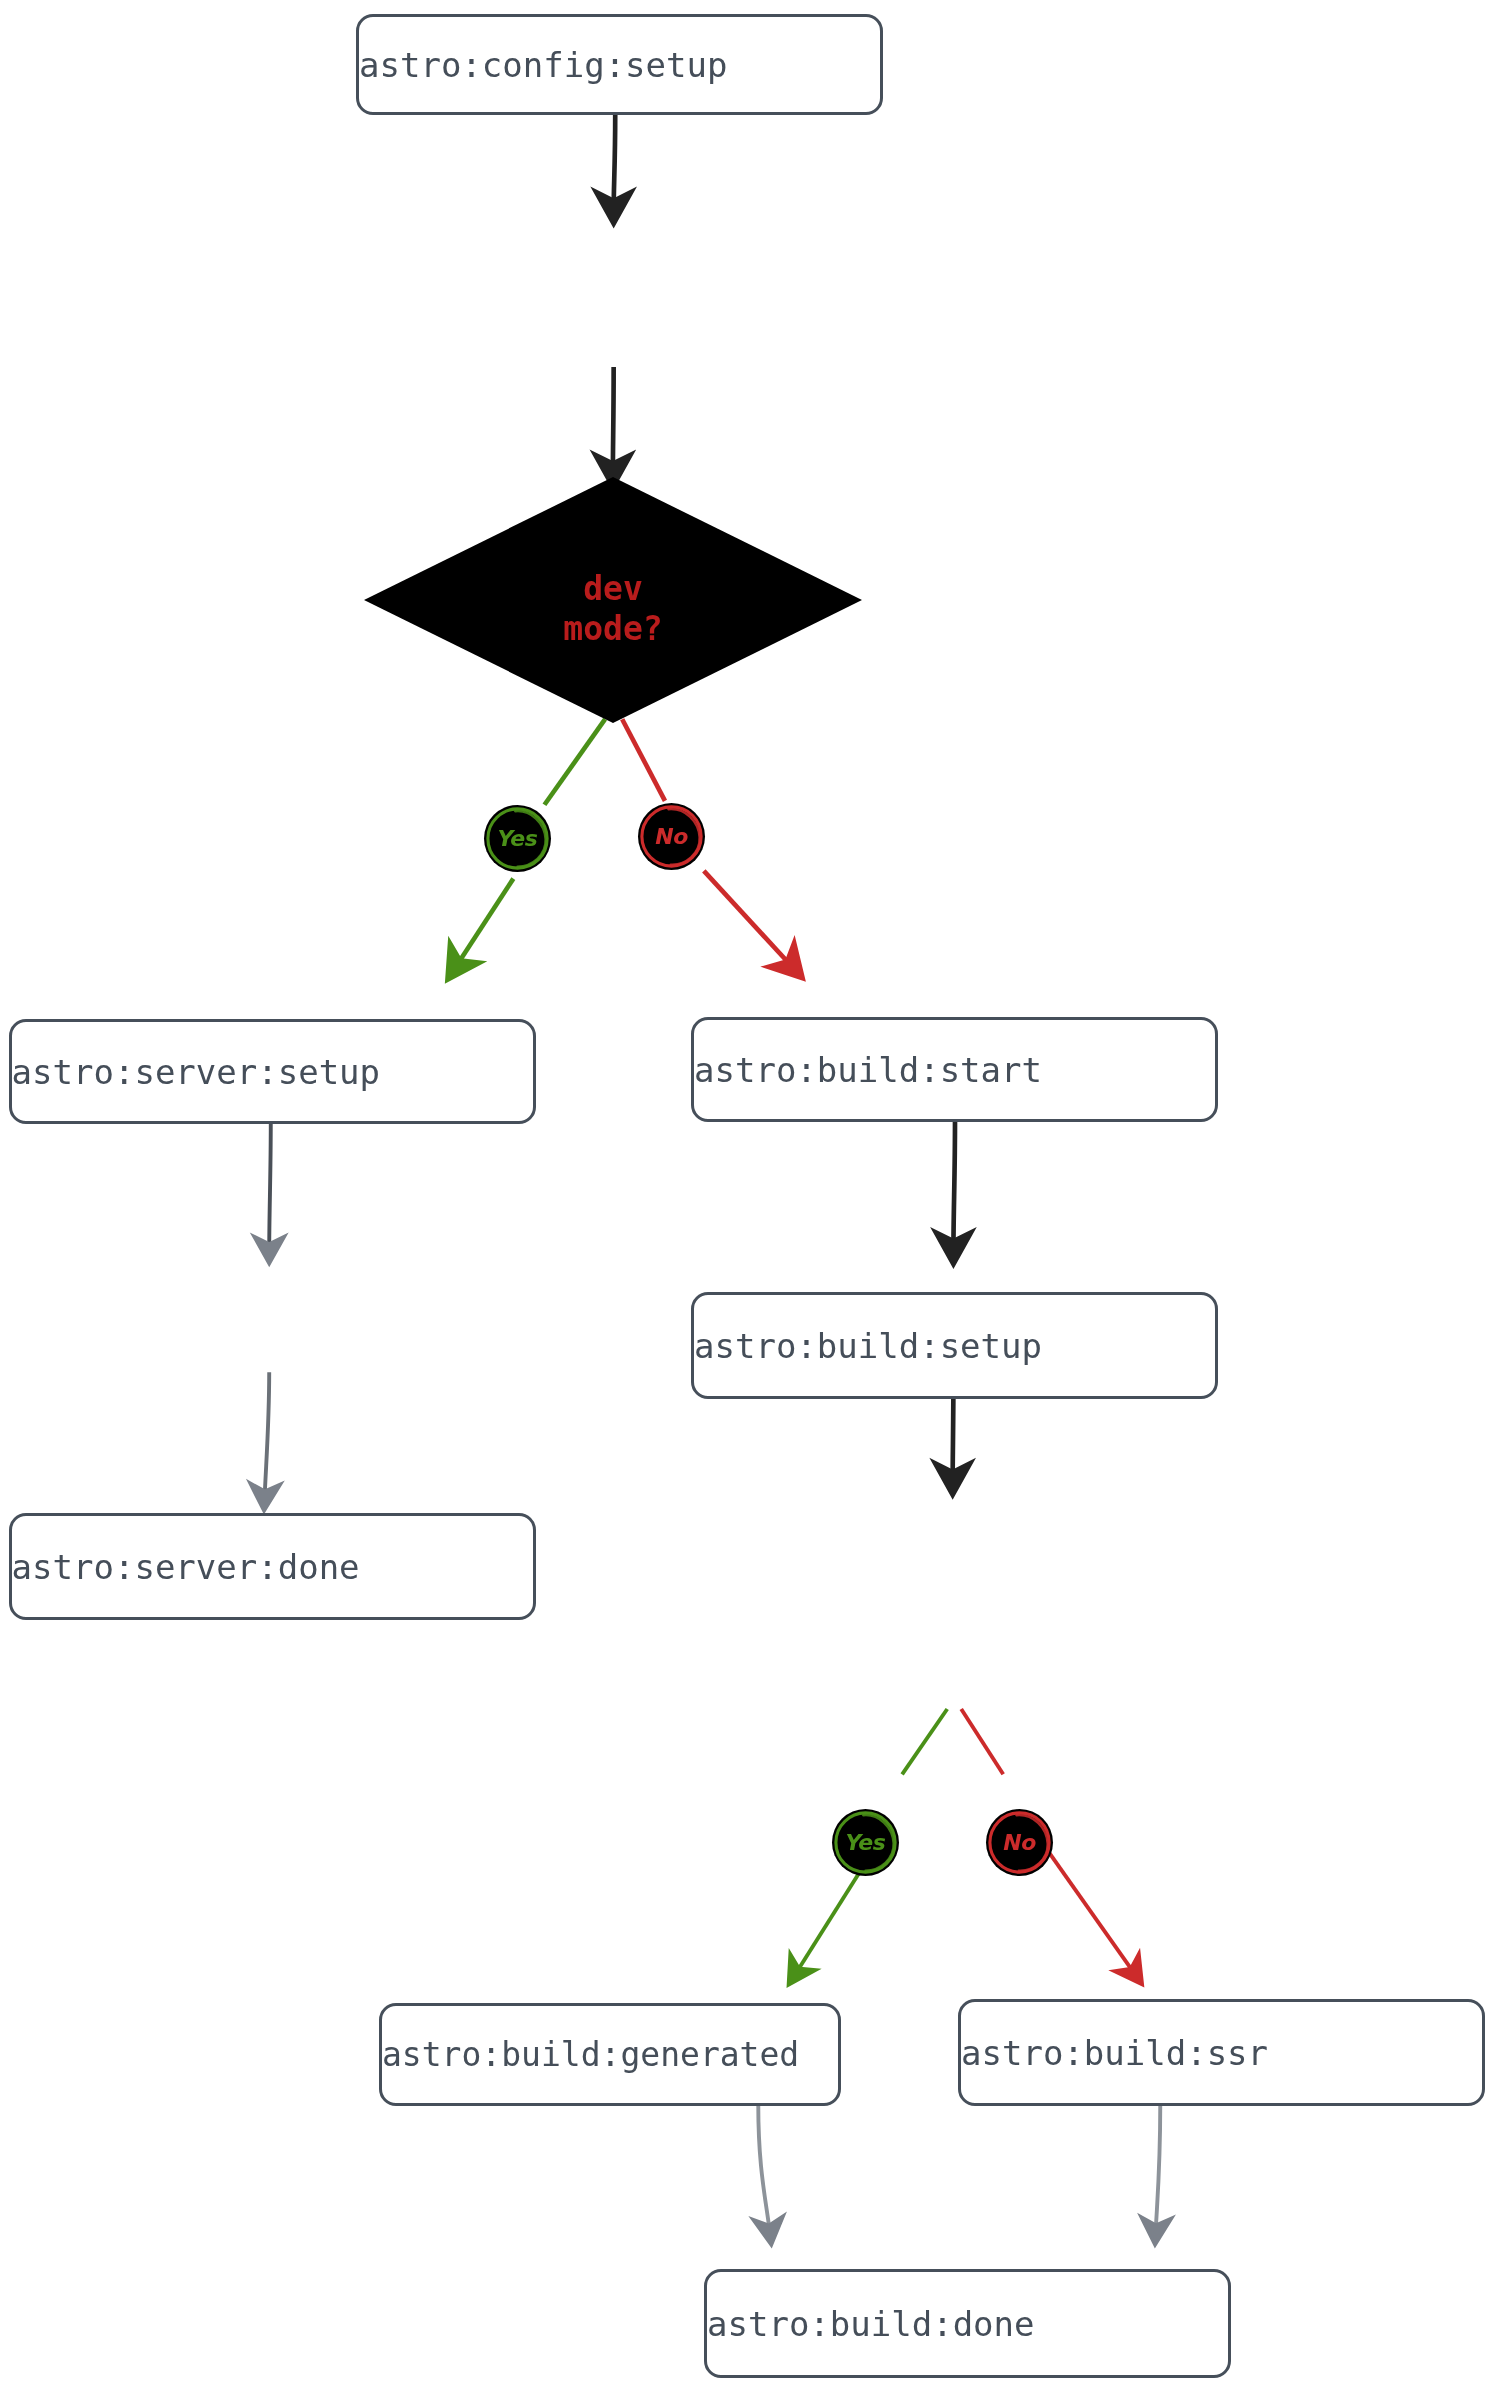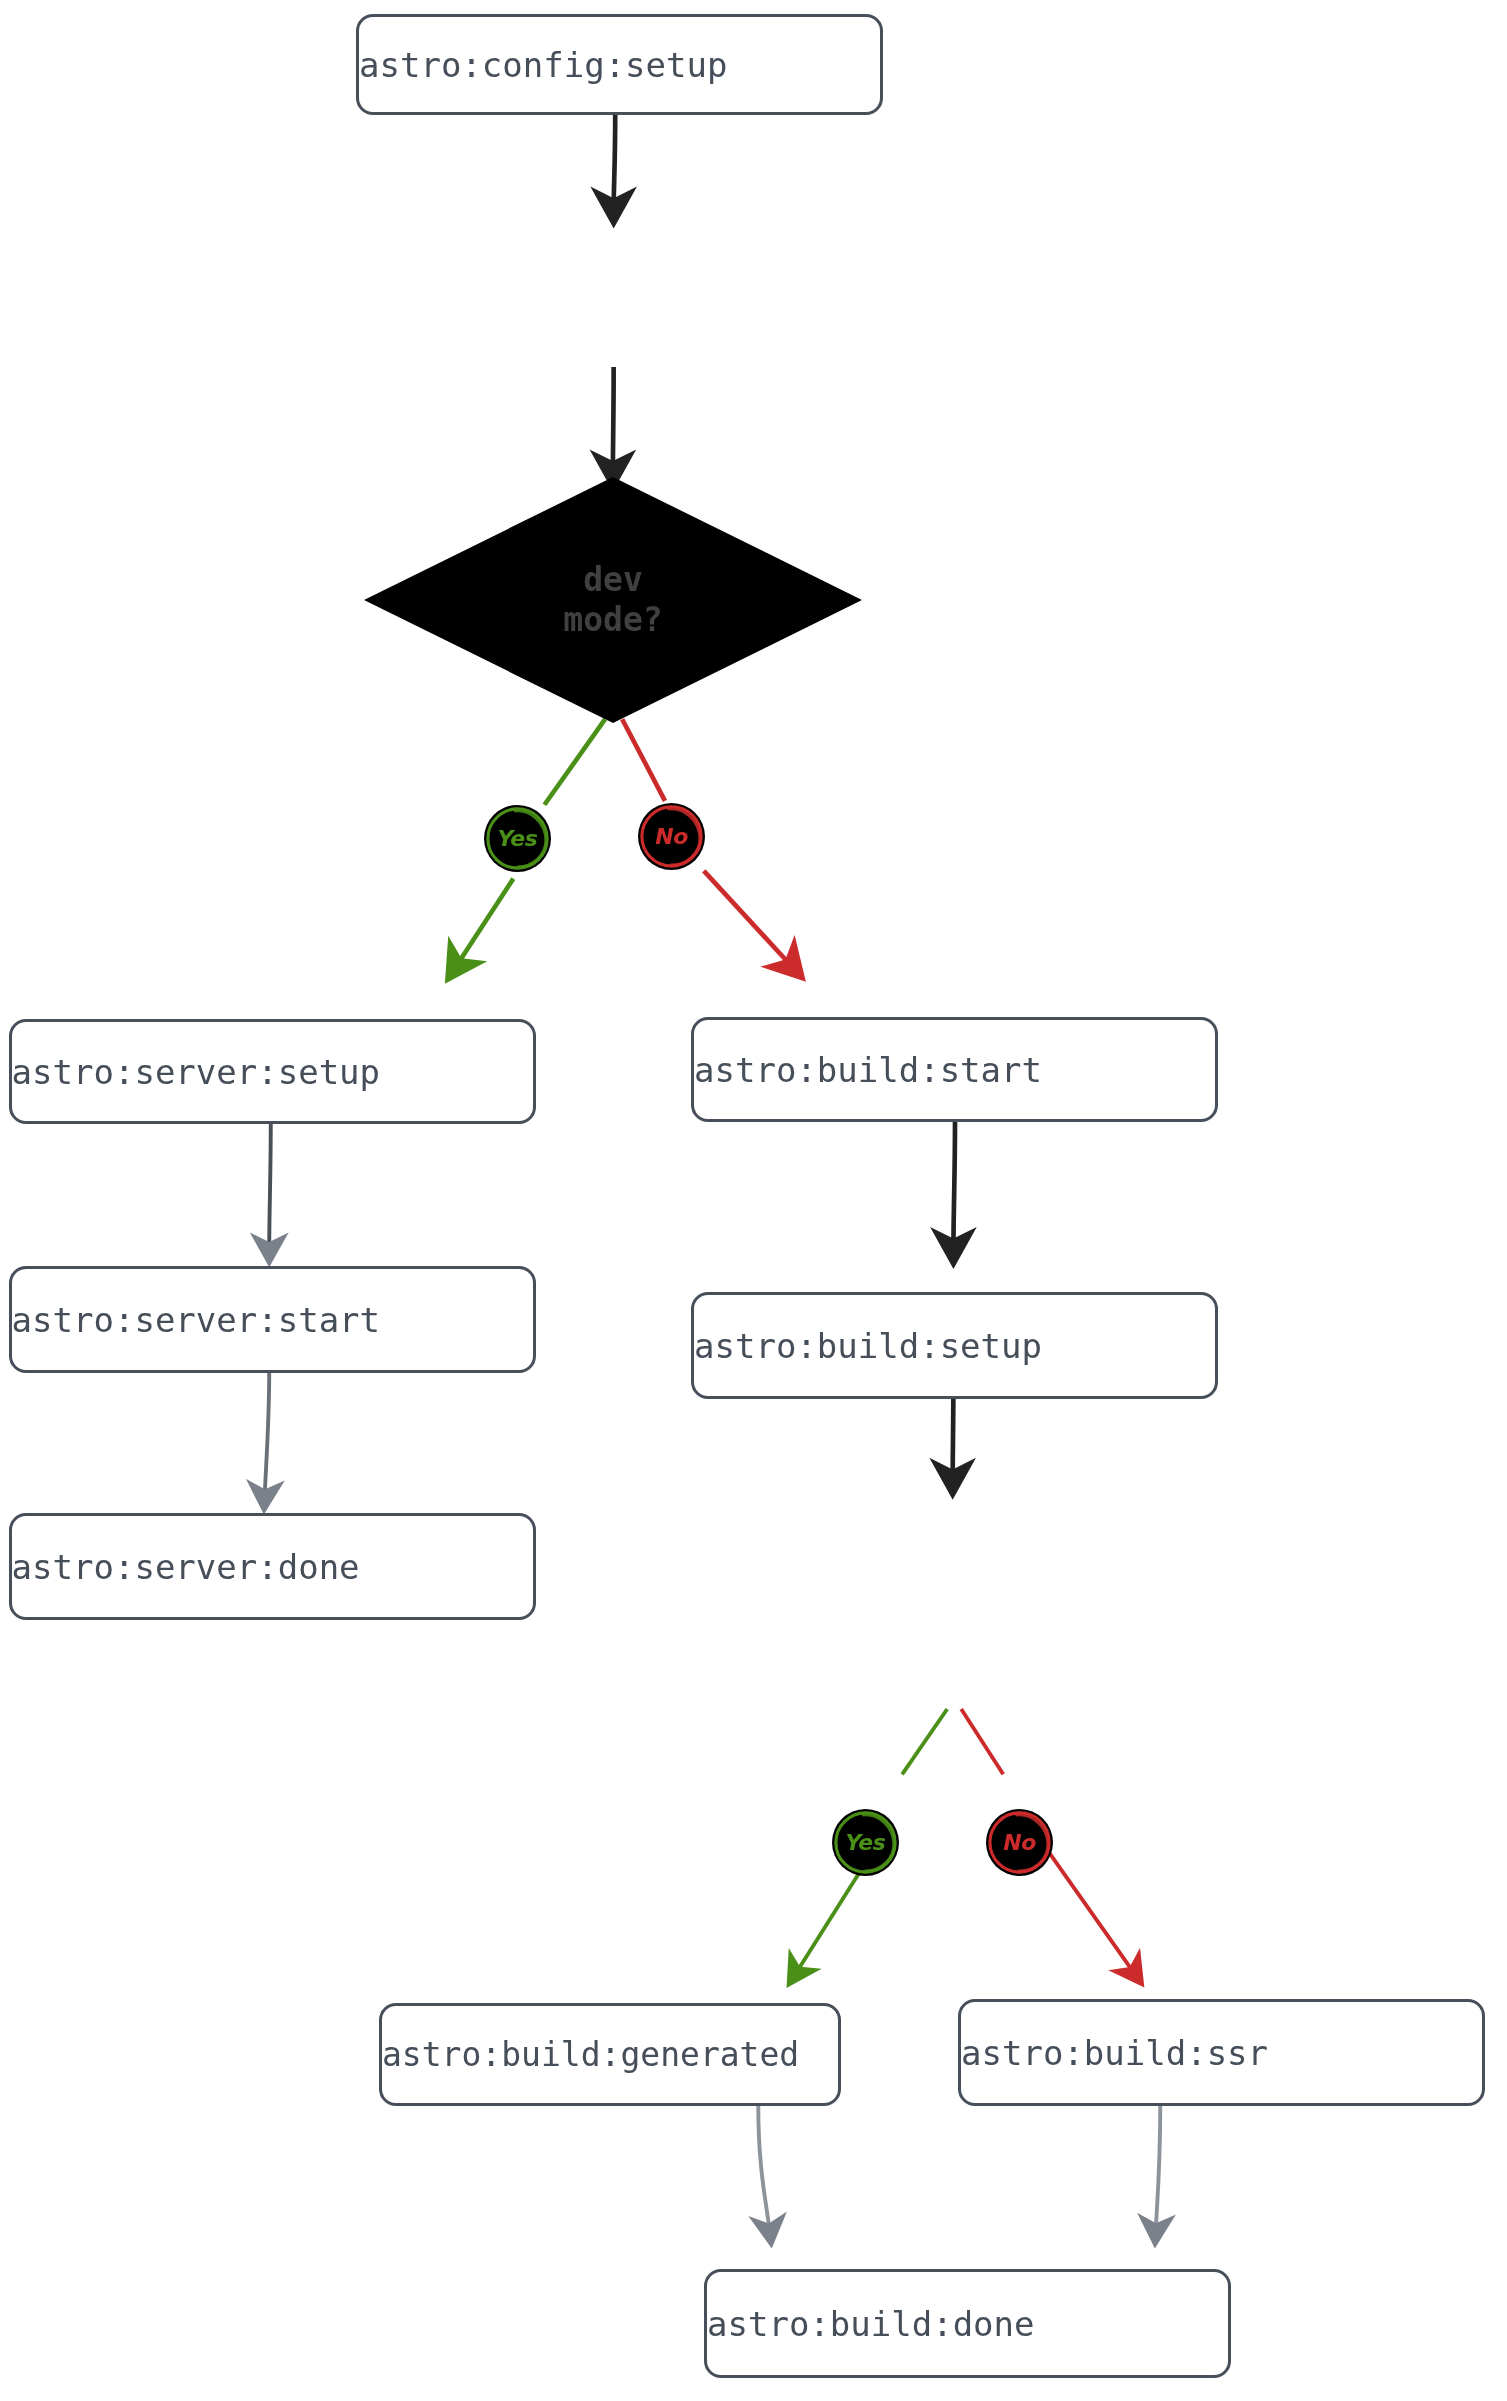--- a/index.html
+++ b/index.html
@@ -48,28 +48,28 @@
     left: 0;
     top: 0;
     width: 100%;
     height: 100%;
     background: #000000;
     clip-path: polygon(50% 0%, 100% 50%, 50% 100%, 0% 50%);
   }
   .diamond .dlabel {
     position: absolute;
     left: 0;
-    top: 0;
+    top: 9px;
     width: 100%;
     height: 100%;
     display: flex;
     flex-direction: column;
     align-items: center;
     justify-content: center;
-    color: #404040;
+    color: #b91c1c;
     font-family: "DejaVu Sans Mono", "Liberation Mono", monospace;
     font-size: 33px;
     font-weight: bold;
     line-height: 1.22;
     text-align: center;
     white-space: pre-line;
   }
   .badge {
     position: absolute;
     width: 67px;
@@ -198,23 +198,20 @@
       <path d="M43,5 C64,5 81,21 81,43 C81,65 63,81 43,81 C22,81 5,64 5,43 C5,22 22,5 43,5" fill="none" stroke="#cc2b2b" stroke-width="4" stroke-linecap="round"></path>
       <path d="M39,8 C61,6 78,24 79,44 C80,65 61,80 42,79" fill="none" stroke="#cc2b2b" stroke-width="3" stroke-linecap="round" opacity="0.85"></path>
     </svg>
     <span class="btxt">No</span>
   </div>
 
   <div class="node" style="left:8.6px; top:1019px; width:527px; height:105px;">
     <span>astro:server:setup</span>
   </div>
 
-  <div class="node" style="left:8.6px; top:1266px; width:527px; height:107px;">
-    <span>astro:server:start</span>
-  </div>
 
   <div class="node" style="left:8.6px; top:1513px; width:527px; height:107px;">
     <span>astro:server:done</span>
   </div>
 
   <div class="node" style="left:691px; top:1017px; width:527px; height:105px;">
     <span>astro:build:start</span>
   </div>
 
   <div class="node" style="left:691px; top:1292px; width:527px; height:107px;">

